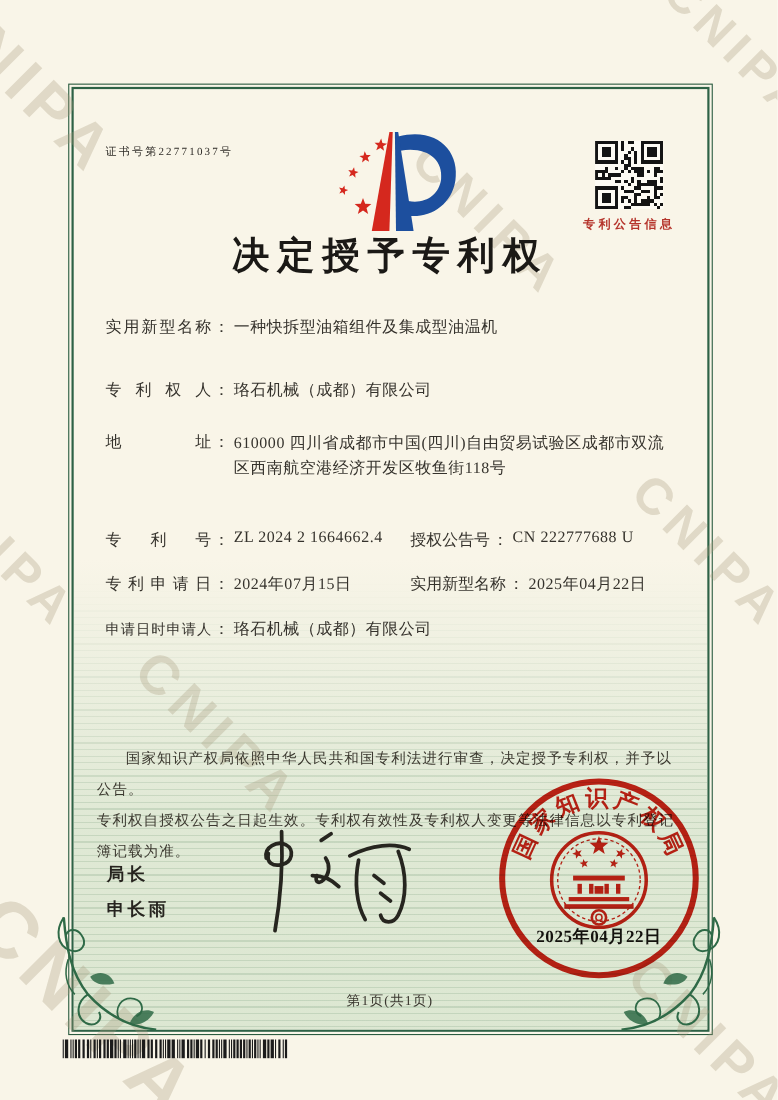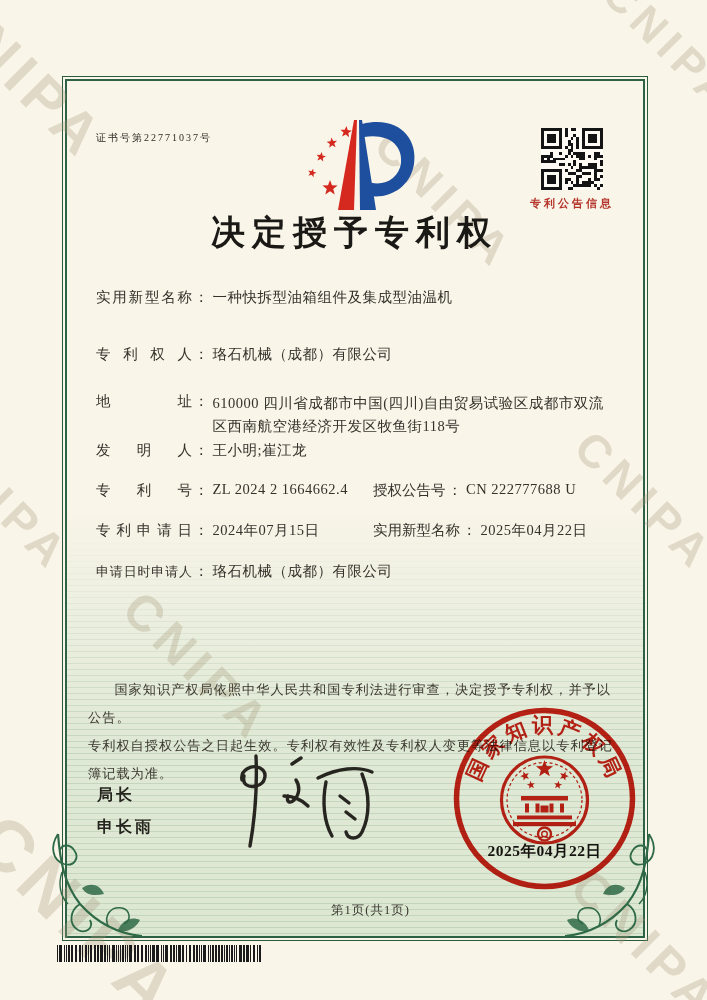--- a/index.html
+++ b/index.html
@@ -62,21 +62,21 @@
     font-family:"Liberation Sans","DejaVu Sans",sans-serif; font-size:16px; letter-spacing:3px;
     color:#26241f; font-weight:600;}
   .director.t{top:785px;} .director.n{top:817px;}
   .signature{position:absolute; left:200px; top:750px; width:180px; height:100px; z-index:4;}
   
   .seal{position:absolute; left:451px; top:705px; width:187px; height:187px; z-index:5; mix-blend-mode:multiply;}
   .seal-date{position:absolute; left:451px; top:841px; width:187px; z-index:6; text-align:center;
     font-size:15.5px; font-weight:bold; letter-spacing:0.5px; color:#14120e;}
   
   .page-footer{position:absolute; left:62px; top:902px; width:585px; z-index:4; text-align:center;
-    font-size:12.5px; letter-spacing:1px; color:#3a372f;padding-left:16px;}
+    font-size:12.5px; letter-spacing:1px; color:#3a372f;}
   .barcode{position:absolute; left:57px; top:945px; height:17px; z-index:4; display:flex; align-items:stretch;}
   .barcode i{display:block; background:#1b1b1b; height:100%;}
   
   .flourish{position:absolute; width:95px; height:112px; z-index:4;}
   .flourish.fl{left:48px; top:832px;}
   .flourish.fr{left:564px; top:832px; transform:scaleX(-1);}
 </style>
 </head>
 <body>
 
@@ -331,23 +331,20 @@
 
   <div class="row r1">
     <span class="lbl">专利权人</span><span class="colon">：</span><span class="val">珞石机械（成都）有限公司</span>
   </div>
   <div class="row r0">
     <span class="lbl">实用新型名称</span><span class="colon">：</span><span class="val">一种快拆型油箱组件及集成型油温机</span>
   </div>
   <div class="row r2">
     <span class="lbl">地址</span><span class="colon">：</span><span class="val wrap">610000 四川省成都市中国(四川)自由贸易试验区成都市双流区西南航空港经济开发区牧鱼街118号</span>
   </div>
-  <div class="row r3">
-    <span class="lbl">发明人</span><span class="colon">：</span><span class="val">王小明;崔江龙</span>
-  </div>
   <div class="row r4">
     <span class="lbl">专利号</span><span class="colon">：</span><span class="val">ZL 2024 2 1664662.4</span>
     <span class="col2"><span>授权公告号</span><span class="colon">：</span><span class="val">CN 222777688 U</span></span>
   </div>
   <div class="row r5">
     <span class="lbl">专利申请日</span><span class="colon">：</span><span class="val">2024年07月15日</span>
     <span class="col2"><span>实用新型名称</span><span class="colon">：</span><span class="val">2025年04月22日</span></span>
   </div>
   <div class="row r6">
     <span class="lbl long">申请日时申请人</span><span class="colon">：</span><span class="val">珞石机械（成都）有限公司</span>

